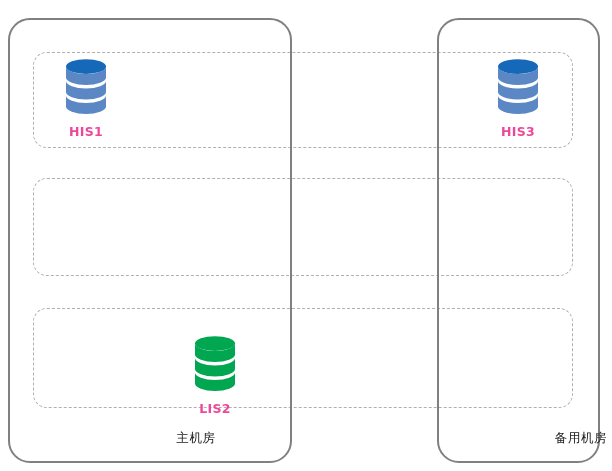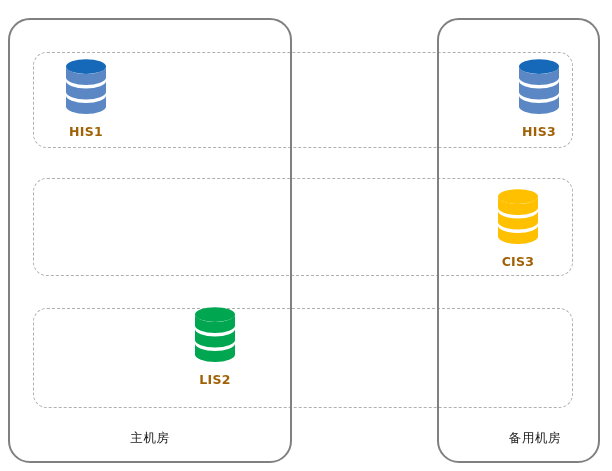--- a/index.html
+++ b/index.html
@@ -31,20 +31,21 @@
   .room-label {
     position: absolute;
     left: 0;
     right: 0;
     text-align: center;
     font-size: 12.5px;
     color: #1a1a1a;
     letter-spacing: 0.6px;
     z-index: 6;
     white-space: nowrap;
+    padding-left: 46px;
   }
 
   
   .tier {
     position: absolute;
     border: 1.3px dashed #b0b0b0;
     border-radius: 14px;
     background: transparent;
     box-sizing: border-box;
     z-index: 2;
@@ -64,21 +65,21 @@
   }
   .node svg {
     display: inline-block;
     vertical-align: top;
   }
   .node .caption {
     display: block;
     margin-top: 4px;
     font-size: 12.5px;
     font-weight: 600;
-    color: #a16207;
+    color: #ec4899;
     letter-spacing: 0.3px;
     white-space: nowrap;
   }
 </style>
 </head>
 <body>
 
 <div id="canvas">
     <div class="tier" style="left: 33px; top: 52px; width: 540px; height: 96px; border-color: rgb(176, 176, 176);"></div>
     <div class="tier" style="left: 33px; top: 178px; width: 540px; height: 98px; border-color: rgb(176, 176, 176);"></div>
@@ -89,39 +90,30 @@
     <div class="room-label" style="left: 437px; top: 430px; width: 196px;">备用机房</div>
     <div class="node" style="left: 49px; top: 58px;">
       <span class="db-wrap"><svg width="44" height="58" viewBox="0 0 44 58">
           <path d="M 2 8.5 L 2 19.5 A 20 7.4 0 0 0 42 19.5 L 42 8.5 A 20 7.4 0 0 1 2 8.5 Z" fill="#5b88c5"></path>
           <path d="M 2 23 L 2 34 A 20 7.4 0 0 0 42 34 L 42 23 A 20 7.4 0 0 1 2 23 Z" fill="#5b88c5"></path>
           <path d="M 2 37.5 L 2 48.5 A 20 7.4 0 0 0 42 48.5 L 42 37.5 A 20 7.4 0 0 1 2 37.5 Z" fill="#5b88c5"></path>
           <ellipse cx="22" cy="8.6" rx="20" ry="7.4" fill="#1569b8"></ellipse>
         </svg></span>
       <span class="caption">HIS1</span>
     </div>
-    <div class="node" style="left: 502px; top: 58px; text-align: center;">
+    <div class="node" style="left: 481px; top: 58px; text-align: center;">
       <span class="db-wrap"><svg width="44" height="58" viewBox="0 0 44 58">
           <path d="M 2 8.5 L 2 19.5 A 20 7.4 0 0 0 42 19.5 L 42 8.5 A 20 7.4 0 0 1 2 8.5 Z" fill="#5b88c5"></path>
           <path d="M 2 23 L 2 34 A 20 7.4 0 0 0 42 34 L 42 23 A 20 7.4 0 0 1 2 23 Z" fill="#5b88c5"></path>
           <path d="M 2 37.5 L 2 48.5 A 20 7.4 0 0 0 42 48.5 L 42 37.5 A 20 7.4 0 0 1 2 37.5 Z" fill="#5b88c5"></path>
           <ellipse cx="22" cy="8.6" rx="20" ry="7.4" fill="#1569b8"></ellipse>
         </svg></span>
       <span class="caption">HIS3</span>
     </div>
-    <div class="node" style="left: 481px; top: 188px;">
-      <span class="db-wrap"><svg width="44" height="58" viewBox="0 0 44 58">
-          <path d="M 2 8.5 L 2 19.5 A 20 7.4 0 0 0 42 19.5 L 42 8.5 A 20 7.4 0 0 1 2 8.5 Z" fill="#ffc000"></path>
-          <path d="M 2 23 L 2 34 A 20 7.4 0 0 0 42 34 L 42 23 A 20 7.4 0 0 1 2 23 Z" fill="#ffc000"></path>
-          <path d="M 2 37.5 L 2 48.5 A 20 7.4 0 0 0 42 48.5 L 42 37.5 A 20 7.4 0 0 1 2 37.5 Z" fill="#ffc000"></path>
-          <ellipse cx="22" cy="8.6" rx="20" ry="7.4" fill="#ffc000"></ellipse>
-        </svg></span>
-      <span class="caption">CIS3</span>
-    </div>
-    <div class="node" style="left: 178px; top: 306px;">
+    <div class="node" style="left: 178px; top: 335px;">
       <span class="db-wrap"><svg width="44" height="58" viewBox="0 0 44 58">
           <path d="M 2 8.5 L 2 19.5 A 20 7.4 0 0 0 42 19.5 L 42 8.5 A 20 7.4 0 0 1 2 8.5 Z" fill="#00a650"></path>
           <path d="M 2 23 L 2 34 A 20 7.4 0 0 0 42 34 L 42 23 A 20 7.4 0 0 1 2 23 Z" fill="#00a650"></path>
           <path d="M 2 37.5 L 2 48.5 A 20 7.4 0 0 0 42 48.5 L 42 37.5 A 20 7.4 0 0 1 2 37.5 Z" fill="#00a650"></path>
           <ellipse cx="22" cy="8.6" rx="20" ry="7.4" fill="#00a650"></ellipse>
         </svg></span>
       <span class="caption">LIS2</span>
     </div>
   </div>
 

